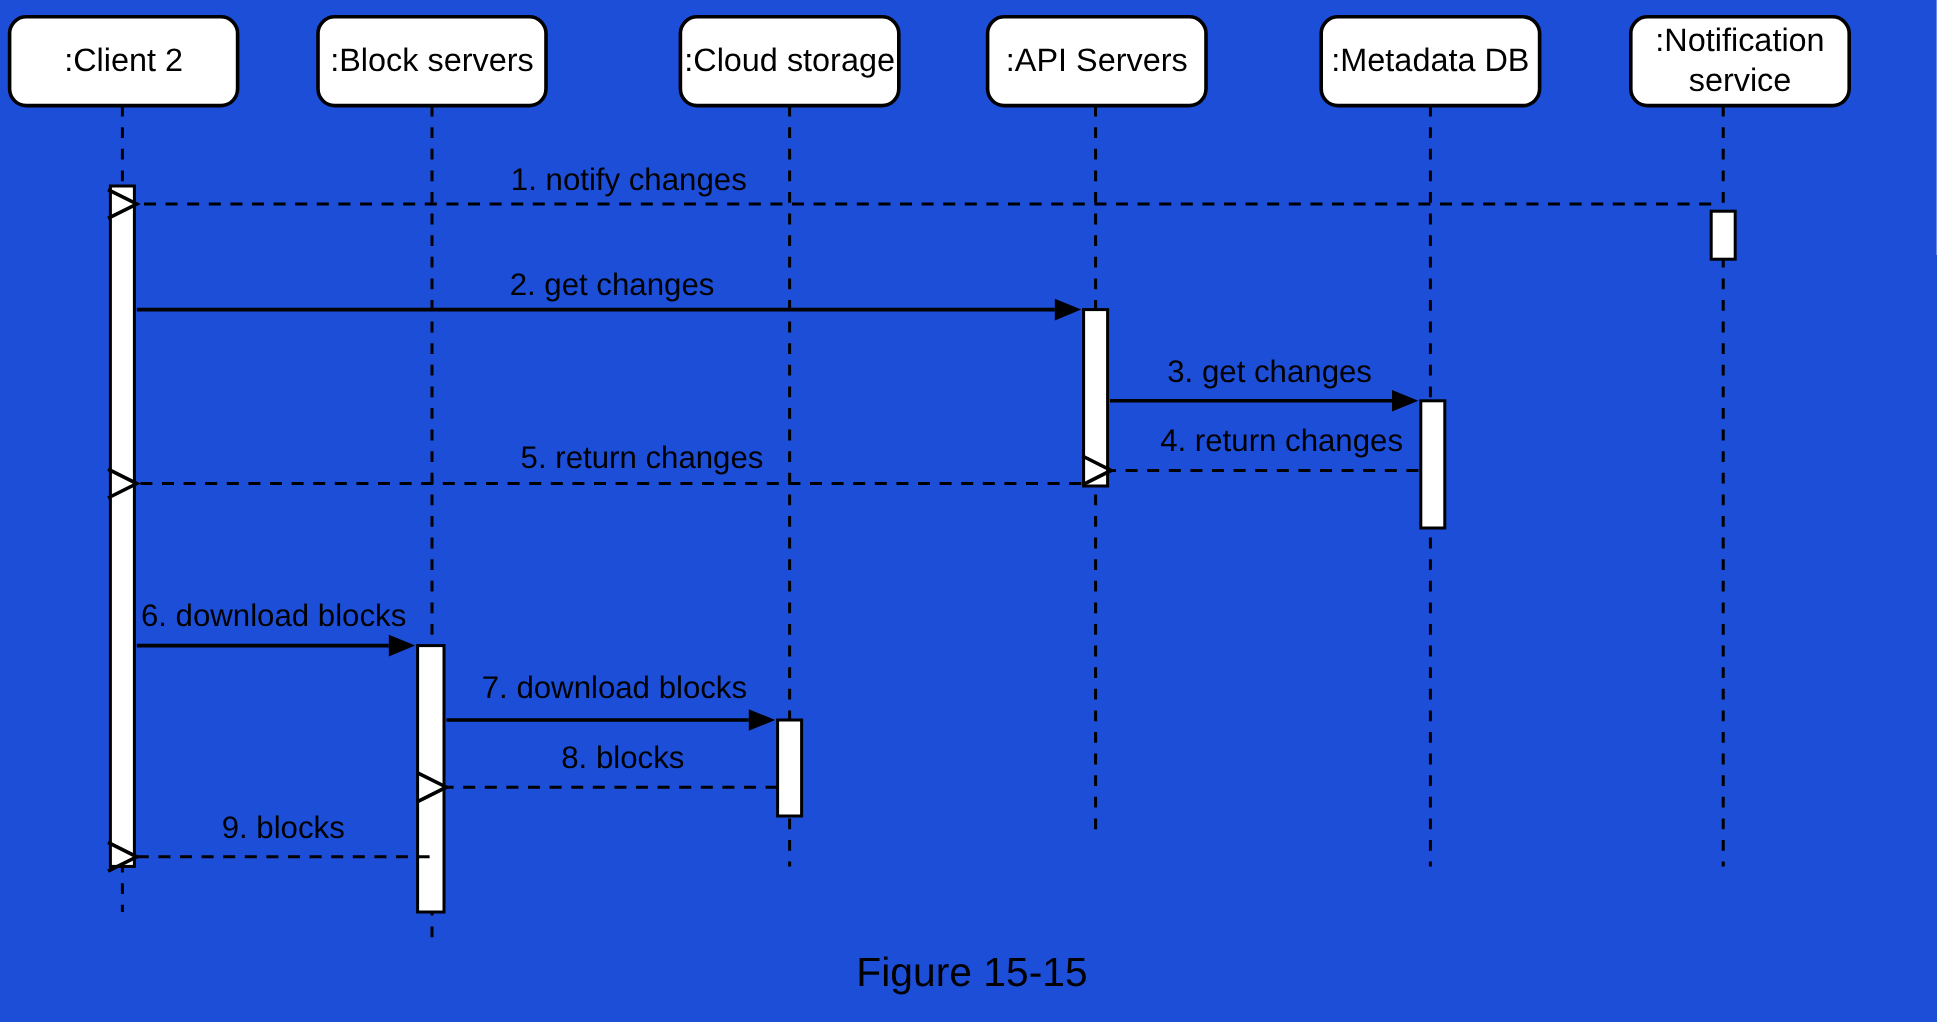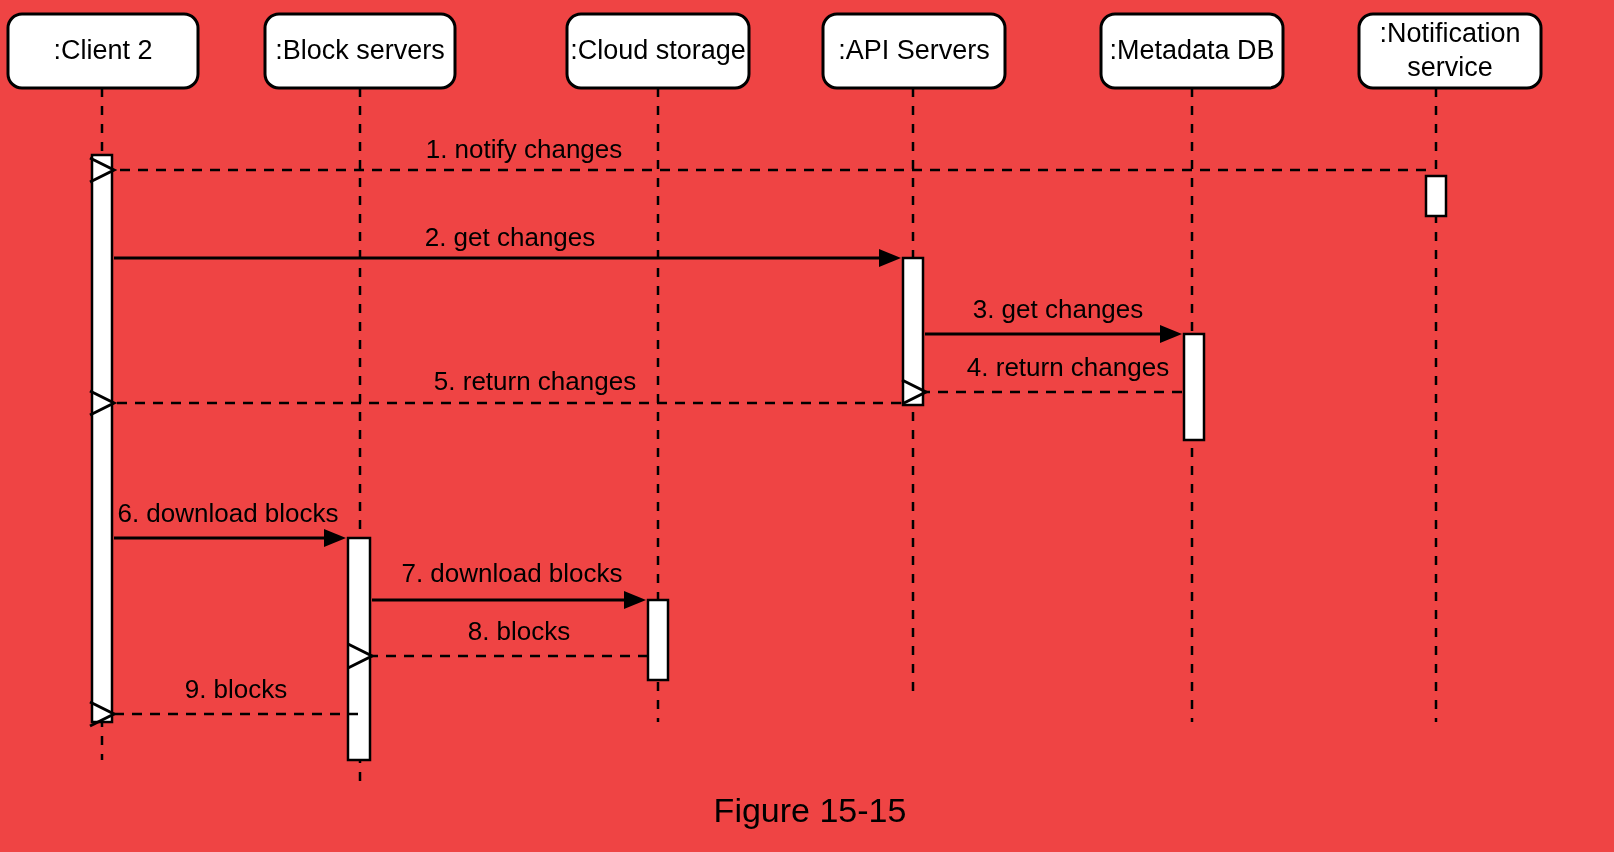--- a/index.html
+++ b/index.html
@@ -10,21 +10,21 @@
   body {
     width: 1614px;
     height: 852px;
     font-family: "Liberation Sans", sans-serif;
     overflow: hidden;
   }
   #diagram-root {
     position: relative;
     width: 1614px;
     height: 852px;
-    background: #ef4444;
+    background: #1d4ed8;
   }
   svg#seq-svg {
     position: absolute;
     top: 0;
     left: 0;
     width: 1614px;
     height: 852px;
     display: block;
   }
   .participant-box {

